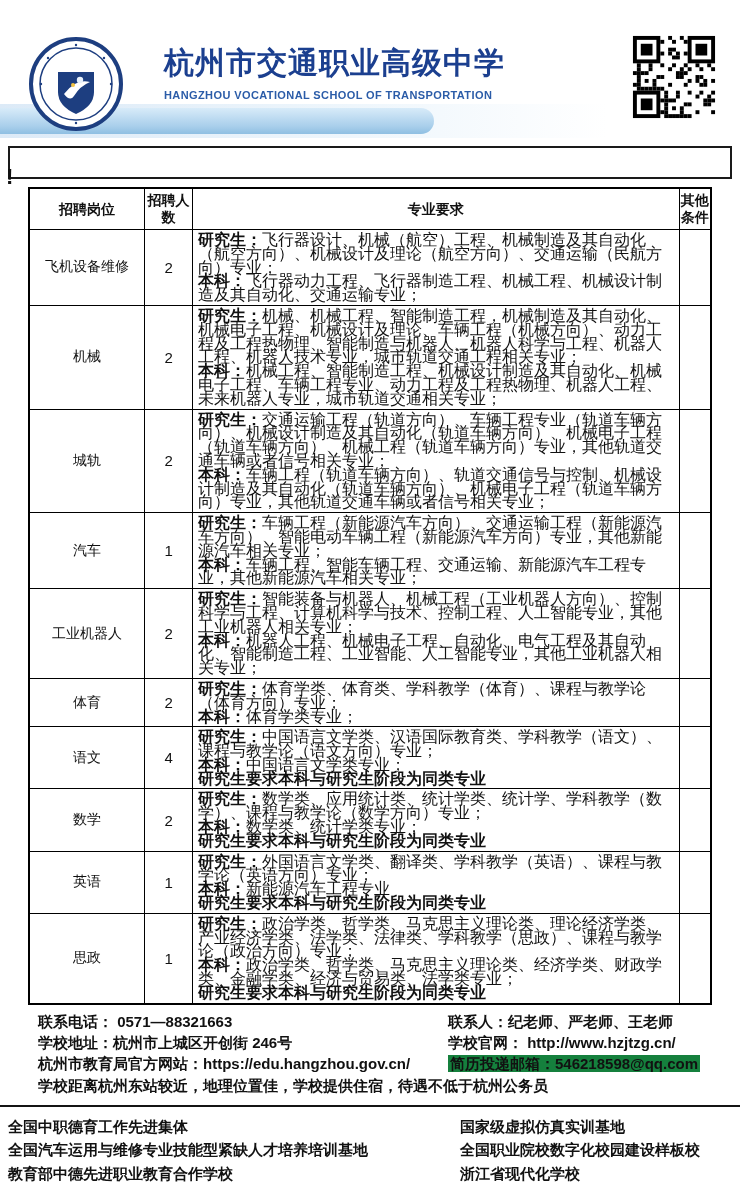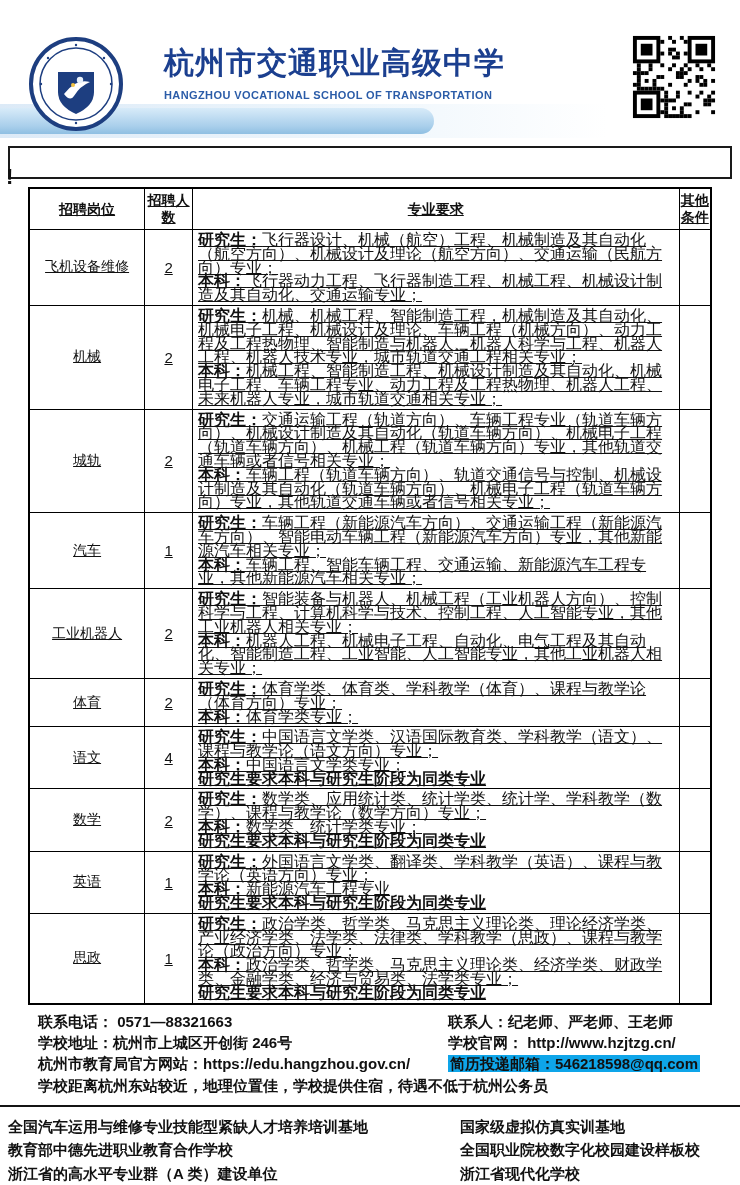--- a/index.html
+++ b/index.html
@@ -21,33 +21,33 @@
   .cnname{font-size:30px;font-weight:bold;color:#1b3f8f;letter-spacing:1px;line-height:34px;}
   .enname{font-size:11px;font-weight:bold;color:#2b5ca8;letter-spacing:0.4px;margin-top:9px;}
   .qr{position:absolute;right:20px;top:34px;width:92px;height:86px;}
   
   .titlebox{position:relative;margin:4px 8px 0 8px;border:2px solid #1a1a1a;
     background:#fff;padding:14px 2px 15px 2px;text-align:center;}
   .titletext{font-size:22px;font-weight:bold;color:#0c0c0c;letter-spacing:0px;white-space:nowrap;}
   .artifact{position:absolute;left:-4px;top:16px;font-size:22px;font-weight:bold;}
   
   table.recruit{width:684px;margin:8px auto 0 auto;border-collapse:collapse;
-    border:2px solid #000;font-family:"Liberation Serif",serif;text-decoration:underline;}
+    border:2px solid #000;font-family:"Liberation Serif",serif;}
   table.recruit td,table.recruit th{border:1px solid #000;vertical-align:middle;}
   th.h{font-size:14px;font-weight:bold;text-align:center;padding:3px 1px;line-height:17px;}
   td.c-post{font-size:14px;text-align:center;padding:2px;}
   td.c-count{font-size:15px;text-align:center;font-family:"Liberation Sans",sans-serif;}
   td.c-req{font-size:16px;line-height:13.8px;padding:3px 5px;}
   td.c-other{padding:0;}
   .req-line .pb{font-weight:bold;}
   
   .contact{margin:6px 10px 0 10px;font-weight:bold;font-size:15px;line-height:21px;}
   .c-grid{display:grid;grid-template-columns:410px auto;padding-left:28px;}
   .c-cell{white-space:nowrap;}
-  .hl{background:#0ea5e9;padding:0 2px;}
+  .hl{background:#15803d;padding:0 2px;}
   .c-last{padding-left:28px;margin-top:1px;}
   .divider{border:none;border-top:2.5px solid #141414;margin:9px 0 6px 0;}
   
   .honors{display:grid;grid-template-columns:452px auto;padding:2px 0 0 8px;}
   .honor-item{font-weight:bold;font-size:15px;line-height:23.5px;white-space:nowrap;}
 </style>
 </head>
 <body>
 
 <div class="header">
@@ -318,20 +318,21 @@
     <div class="c-cell">杭州市教育局官方网站：https://edu.hangzhou.gov.cn/</div>
     <div class="c-cell"><span class="hl">简历投递邮箱：546218598@qq.com</span></div>
   </div>
   <div class="c-last">学校距离杭州东站较近，地理位置佳，学校提供住宿，待遇不低于杭州公务员</div>
 </div>
 
 <hr class="divider">
 
 <div class="honors">
   <div>
+      <div class="honor-item">全国中职德育工作先进集体</div>
       <div class="honor-item">全国汽车运用与维修专业技能型紧缺人才培养培训基地</div>
       <div class="honor-item">教育部中德先进职业教育合作学校</div>
       <div class="honor-item">浙江省的高水平专业群（A 类）建设单位</div>
       <div class="honor-item">浙江省虚拟仿真实训基地</div>
       <div class="honor-item">杭州市人民满意学校</div>
     </div>
   <div>
       <div class="honor-item">国家级虚拟仿真实训基地</div>
       <div class="honor-item">全国职业院校数字化校园建设样板校</div>
       <div class="honor-item">浙江省现代化学校</div>

